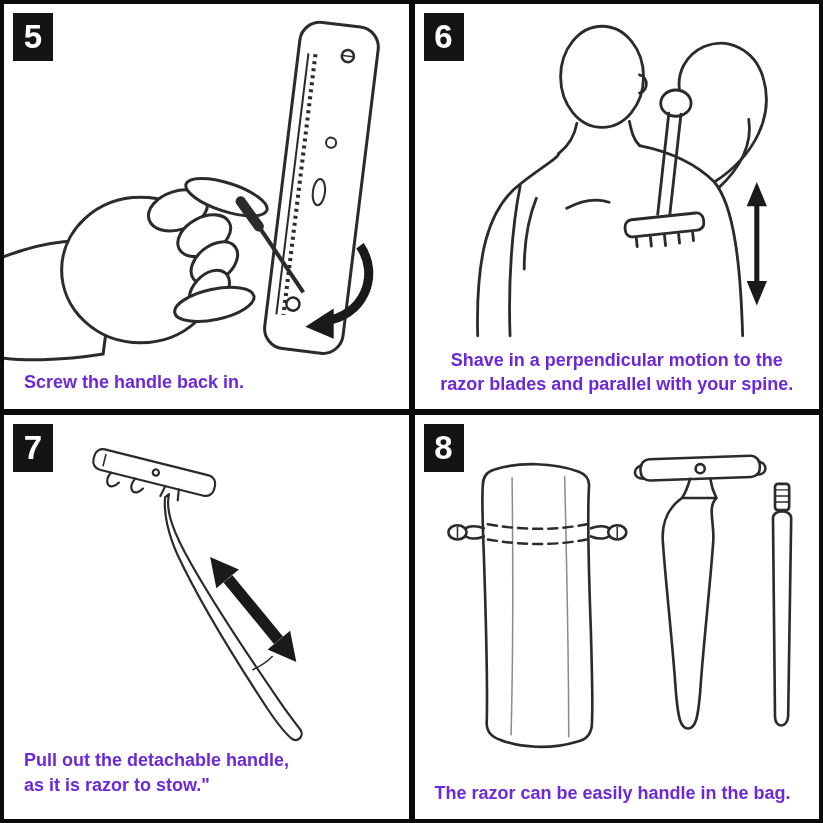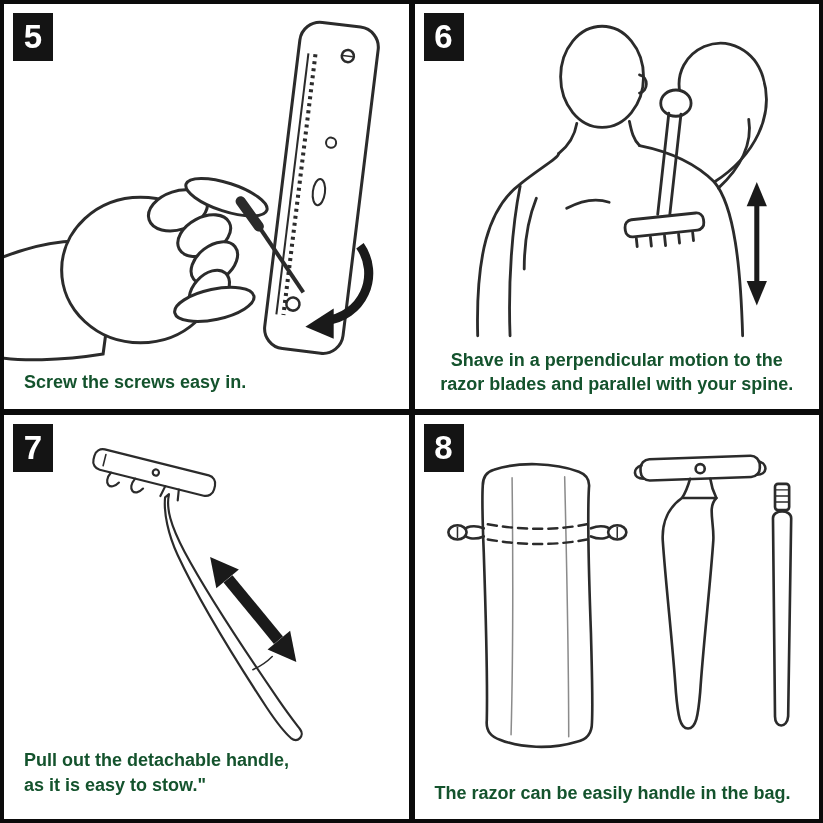--- a/index.html
+++ b/index.html
@@ -35,21 +35,21 @@
   .illu{
     flex:1 1 auto;
     width:100%;
     min-height:0;
   }
   .caption{
     flex:0 0 auto;
     font-weight:700;
     font-size:18px;
     line-height:1.35;
-    color:#14532d;
+    color:#6d28d9;
     padding:0 18px 22px 20px;
     white-space:pre-line;
   }
   .caption.center{
     text-align:center;
     padding:0 12px 12px 12px;
     font-size:18px;
   }
   .caption.bottomleft{ padding-bottom:14px; }
 </style>
@@ -87,21 +87,21 @@
       </g>
 
       <line x1="246" y1="210" x2="296" y2="284" stroke="#2b2b2b" stroke-width="4"></line>
       <line x1="234" y1="194" x2="252" y2="219" stroke="#2b2b2b" stroke-width="10" stroke-linecap="round"></line>
 
       <g>
         <path d="M 352 238 A 47 47 0 0 1 318 312" fill="none" stroke="#1a1a1a" stroke-width="9"></path>
         <polygon points="298,318 326,300 326,330" fill="#1a1a1a"></polygon>
       </g>
     </svg>
-    <div class="caption bottomleft">Screw the screws easy in.</div>
+    <div class="caption bottomleft">Screw the handle back in.</div>
   </div>
 
   <div class="panel">
     <div class="badge">6</div>
     <svg class="illu" viewBox="0 0 400 320" preserveAspectRatio="xMidYMid meet">
       <g stroke="#2b2b2b" stroke-width="2.8" fill="none" stroke-linecap="round">
 
         <ellipse cx="185" cy="62" rx="41" ry="50" fill="#ffffff"></ellipse>
         <path d="M 222 60 c 9 2 9 16 0 18"></path>
 
@@ -159,21 +159,21 @@
         <path d="M 260 328 C 269 324 278 318 285 311" fill="none" stroke-width="2"></path>
       </g>
 
       <g fill="#1a1a1a">
         <line x1="228" y1="211" x2="293" y2="290" stroke="#1a1a1a" stroke-width="15"></line>
         <polygon points="205,183 213,223 242,199"></polygon>
         <polygon points="316,318 279,302 308,278"></polygon>
       </g>
     </svg>
     <div class="caption">Pull out the detachable handle,
- as it is easy to stow."</div>
+ as it is razor to stow."</div>
   </div>
 
   <div class="panel">
     <div class="badge">8</div>
     <svg class="illu" viewBox="0 0 400 330" preserveAspectRatio="xMidYMid meet">
       <g stroke="#2b2b2b" stroke-width="2.6" fill="#ffffff" stroke-linejoin="round" stroke-linecap="round">
 
         <path d="M 78 38 C 102 30 138 31 162 40 C 170 43 173 48 172 56 C 170 92 172 142 174 200 C 175 240 176 268 175 288 C 175 299 170 305 160 307 C 134 315 104 313 84 305 C 75 302 70 296 71 286 C 72 240 70 180 68 120 C 67 95 66 70 67 54 C 67 45 71 40 78 38 Z"></path>
         <path d="M 96 46 C 97 130 97 222 95 300" stroke-width="1.5" fill="none" opacity="0.55"></path>
         <path d="M 148 45 C 150 130 152 222 152 302" stroke-width="1.5" fill="none" opacity="0.55"></path>

